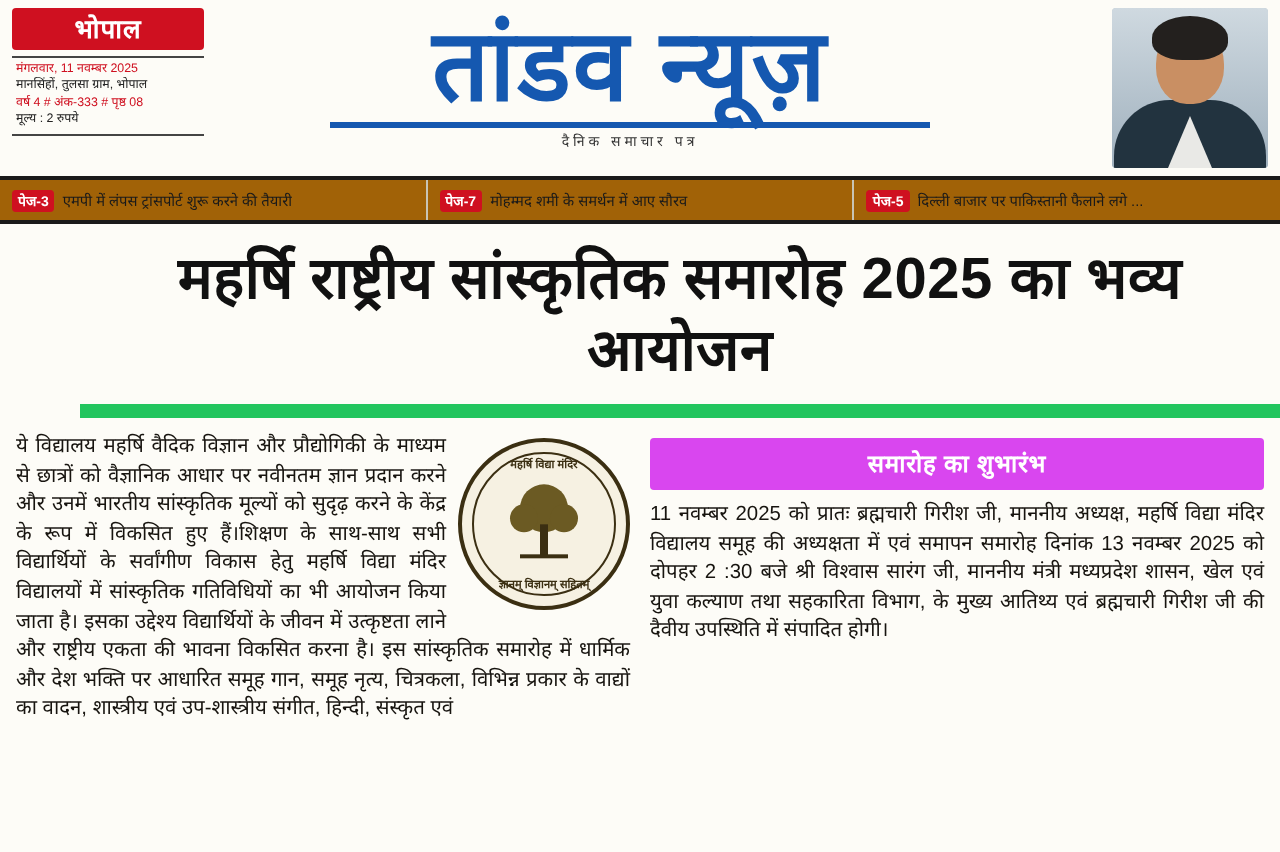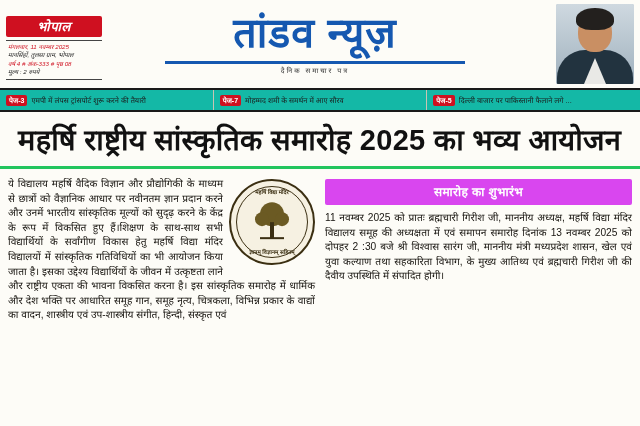--- a/index.html
+++ b/index.html
@@ -7,40 +7,40 @@
     width:640px;height:426px;overflow:hidden;
     background:#fdfcf7;
     font-family:"Liberation Sans", sans-serif;
     color:#111;
   }
   .paper{position:relative;width:640px;height:426px;background:#fdfcf7;}
 
   
   .masthead{position:relative;height:88px;border-bottom:2px solid #1a1a1a;}
   .city-badge{
-    position:absolute;left:6px;top:16px;width:96px;font-style:italic;
+    position:absolute;left:6px;top:4px;width:96px;
   }
   .city-name{
     background:#cf1020;color:#fff;text-align:center;
     font-size:13px;font-weight:bold;letter-spacing:.5px;
     padding:1px 0 2px;border-radius:2px;
   }
   .city-lines{
     margin-top:3px;border:1px solid #444;border-left:none;border-right:none;
     padding:2px 2px;
   }
   .city-lines div{
     font-size:6.2px;line-height:8.4px;color:#222;white-space:nowrap;
   }
   .city-lines div.red{color:#cf1020;}
   .logo-wrap{
     position:absolute;left:150px;top:6px;width:330px;text-align:center;
   }
   .logo{
-    font-size:41px;line-height:54px;font-weight:bold;color:#1558b0;
+    font-size:50px;line-height:54px;font-weight:bold;color:#1558b0;
     letter-spacing:1px;
   }
   .logo-rule{
     height:3px;background:#1558b0;margin:1px auto 0;width:300px;
   }
   .logo-sub{
     font-size:7px;color:#333;margin-top:2px;letter-spacing:2px;
   }
   .portrait{
     position:absolute;right:6px;top:4px;width:78px;height:80px;
@@ -61,40 +61,41 @@
   }
   .portrait .shirt{
     position:absolute;left:50%;bottom:0;transform:translateX(-50%);
     width:22px;height:26px;background:#e9e9e6;
     clip-path:polygon(50% 0,100% 100%,0 100%);
   }
 
   
   .teasers{
     display:flex;height:20px;align-items:stretch;
-    border-bottom:2px solid #1a1a1a;background:#14b8a6;
+    border-bottom:2px solid #1a1a1a;background:#a16207;
   }
   .teaser{
     display:flex;align-items:center;gap:4px;padding:0 6px;
     border-right:1px solid #c9c4b4;flex:1;min-width:0;
   }
   .teaser:last-child{border-right:none;}
   .teaser .pg{
     background:#cf1020;color:#fff;font-size:7px;font-weight:bold;
     padding:1px 3px;border-radius:2px;white-space:nowrap;
   }
   .teaser .txt{
     font-size:7.4px;color:#1a1a1a;white-space:nowrap;overflow:hidden;
     text-overflow:ellipsis;
   }
 
   
   .headline{
-    padding:10px 18px 8px;
-    border-bottom:3px solid #22c55e;
+    text-align:center;padding:10px 18px 8px;
+    border-bottom:7px solid #22c55e;
+    margin-left:40px;
   }
   .headline h1{
     margin:0;font-size:29px;line-height:36px;font-weight:bold;
     color:#111;letter-spacing:.3px;
   }
 
   
   .body-wrap{display:flex;padding:8px 8px 0;gap:10px;height:236px;}
   .col{flex:1;min-width:0;position:relative;}
   .col p{

